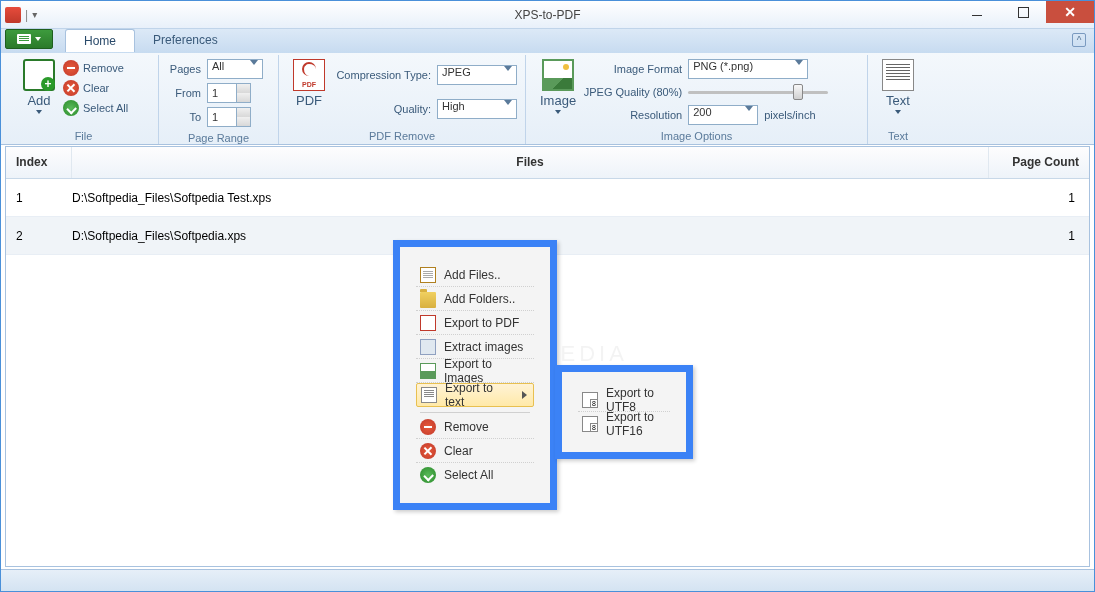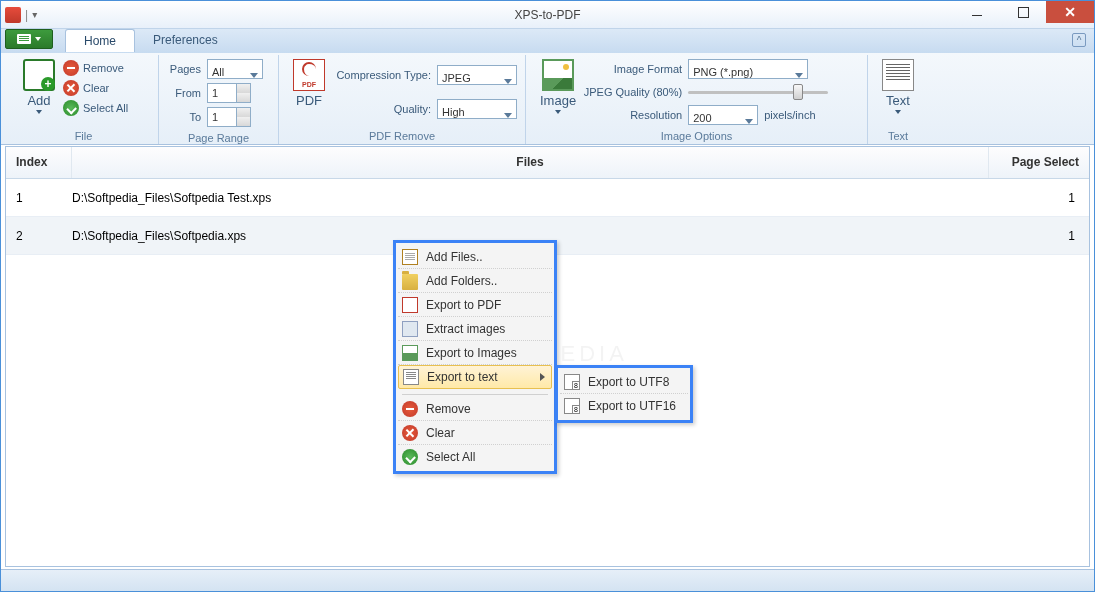--- a/index.html
+++ b/index.html
@@ -41,21 +41,21 @@
 
 
 .small-list { display: flex; flex-direction: column; gap: 2px; padding-top: 2px; }
 .small-btn { display: flex; align-items: center; gap: 4px; padding: 1px 2px; }
 .small-btn .icon { width: 16px; height: 16px; }
 .small-btn .label { color: #3a5a7a; font-size: 11px; white-space: nowrap; }
 
 
 .form-row { display: flex; align-items: center; gap: 6px; margin-bottom: 4px; }
 .form-label { color: #3a5a7a; font-size: 11px; text-align: right; }
-.combo { height: 20px; border: 1px solid #8fadc8; background: #fff; display: flex; align-items: flex-end; padding: 0 4px; position: relative; }
+.combo { height: 20px; border: 1px solid #8fadc8; background: #fff; display: flex; align-items: flex-start; padding: 0 4px; position: relative; }
 .combo .val { flex: 1; color: #333; font-size: 11px; }
 .combo .arr { width: 0; height: 0; border-left: 4px solid transparent; border-right: 4px solid transparent; border-top: 5px solid #5a7a9a; }
 .spinner { height: 20px; width: 44px; border: 1px solid #8fadc8; background: #fff; display: flex; }
 .spinner .val { flex:1; padding:0 4px; color:#333; font-size:11px; display:flex; align-items:center; }
 .spinner .btns { width: 14px; display:flex; flex-direction:column; }
 .spinner .btns div { flex:1; border-left:1px solid #8fadc8; background:linear-gradient(#f0f0f0,#d8d8d8); }
 
 
 .slider { width: 140px; height: 18px; position: relative; display:flex; align-items:center; }
 .slider .track { height: 3px; width: 100%; background: #c0c0c0; border-radius: 2px; }
@@ -100,21 +100,21 @@
 .th-index { width: 66px; }
 .th-files { flex: 1; text-align: center; }
 .th-count { width: 100px; text-align: right; border-right: none; }
 .trow { display: flex; height: 38px; align-items: center; border-bottom: 1px solid #e8eef5; }
 .trow.alt { background: #f0f4f8; }
 .td-index { width: 66px; padding-left: 10px; }
 .td-files { flex: 1; }
 .td-count { width: 100px; text-align: right; padding-right: 14px; }
 
 
-.ctx-menu { position: absolute; background: #f4f4f4; border: 3px solid #3b82f6; box-shadow: 2px 2px 4px rgba(0,0,0,0.2); padding: 2px; }
+.ctx-menu { position: absolute; background: #f4f4f4; border: 7px solid #3b82f6; box-shadow: 2px 2px 4px rgba(0,0,0,0.2); padding: 16px; }
 .ctx-main { top: 239px; left: 392px; width: 164px; }
 .ctx-sub { top: 364px; left: 554px; width: 138px; }
 .ctx-item { display: flex; align-items: center; height: 24px; padding: 0 6px 0 4px; gap: 8px; position: relative; border-bottom: 1px dotted #d0d0d0; }
 .ctx-item:last-child { border-bottom: none; }
 .ctx-item.hl { background: linear-gradient(#fff3d6, #ffe9a8); border: 1px solid #e8c050; border-radius: 2px; }
 .ctx-item .icon { width: 16px; height: 16px; flex-shrink: 0; }
 .ctx-item .label { flex: 1; color: #333; font-size: 12px; }
 .ctx-item .sub-arr { width:0; height:0; border-top:4px solid transparent; border-bottom:4px solid transparent; border-left:5px solid #555; }
 .ctx-sep { height: 4px; border-bottom: 1px solid #d0d0d0; margin: 2px 4px; }
 
@@ -282,21 +282,21 @@
     </div>
     <div class="group-label">Text</div>
   </div>
 
 </div>
 
 <div class="table-area">
   <div class="thead">
     <div class="th th-index">Index</div>
     <div class="th th-files">Files</div>
-    <div class="th th-count">Page Select</div>
+    <div class="th th-count">Page Count</div>
   </div>
   <div class="trow">
     <div class="td-index">1</div>
     <div class="td-files">D:\Softpedia_Files\Softpedia Test.xps</div>
     <div class="td-count">1</div>
   </div>
   <div class="trow alt">
     <div class="td-index">2</div>
     <div class="td-files">D:\Softpedia_Files\Softpedia.xps</div>
     <div class="td-count">1</div>

